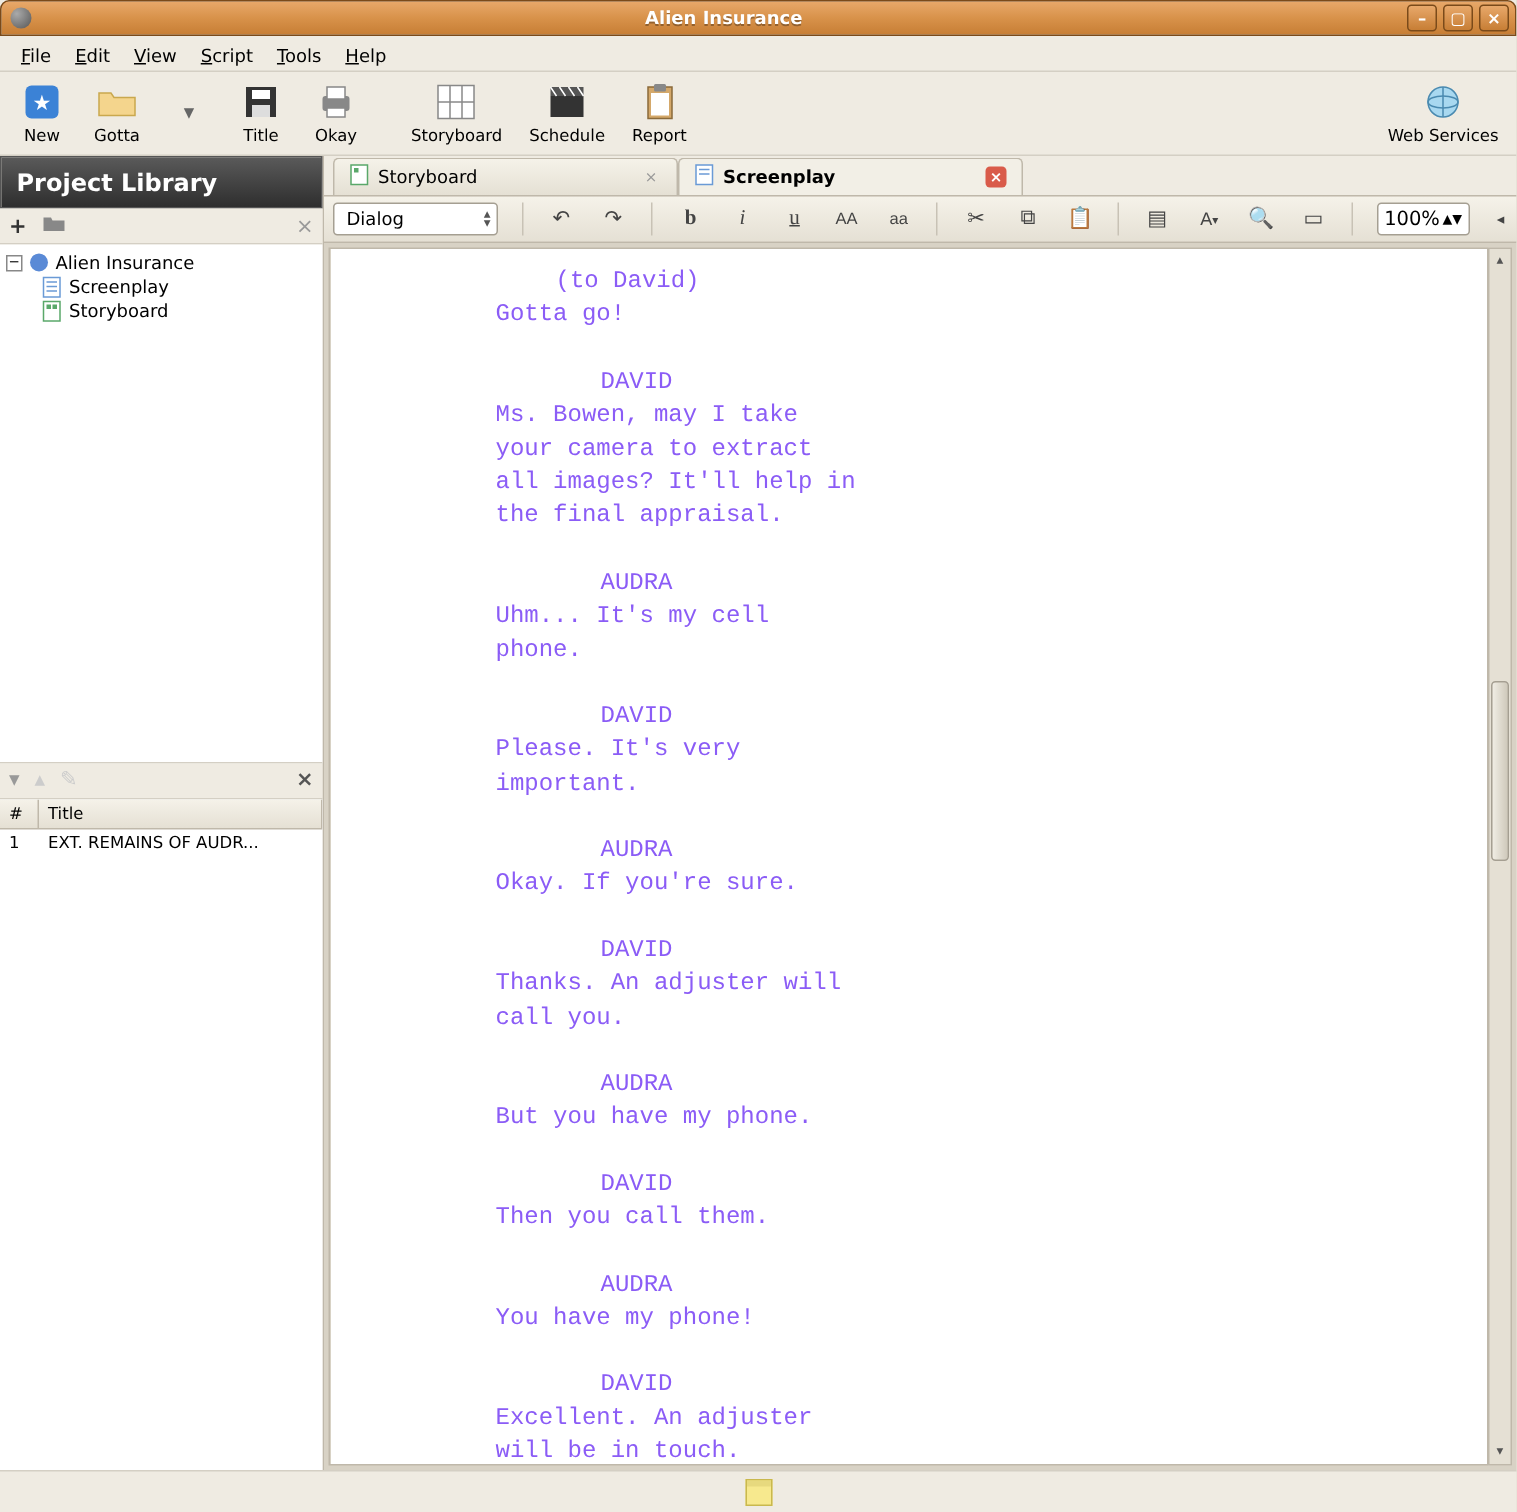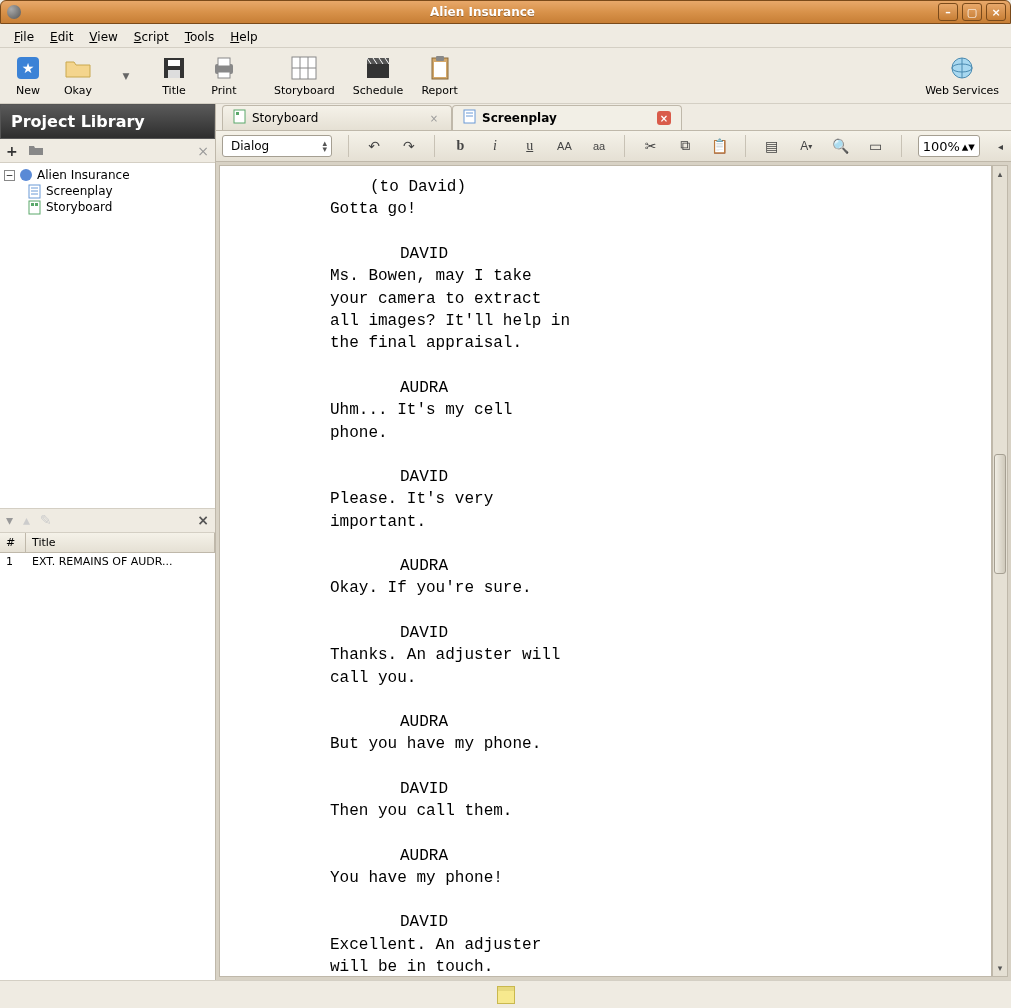--- a/index.html
+++ b/index.html
@@ -257,21 +257,21 @@
 .editor {
   flex: 1;
   background: #fff;
   border: 1px solid #bfb8aa;
   font-family: "Courier New", monospace;
   font-size: 16px;
   line-height: 1.4;
   padding: 10px 30px 10px 110px;
   overflow: auto;
   white-space: pre-wrap;
-  color: #000000;
+  color: #8b5cf6;
 }
 .editor .char { margin-left: 70px; }
 .editor .paren { margin-left: 40px; }
 .scroll-v {
   width: 16px;
   background: #e5e0d4;
   border: 1px solid #bfb8aa;
   display:flex; flex-direction:column;
 }
 .scroll-v .arrow { height:16px; display:flex; align-items:center; justify-content:center; font-size:9px; color:#555;}
@@ -329,21 +329,21 @@
         </svg>
     </div>
     <div class="lbl">New</div>
   </div>
   <div class="tool-btn">
     <div class="ico">
       <svg width="28" height="24">
           <path d="M2 6h8l2 3h14v12H2z" fill="#f4d58d" stroke="#c9a84e"></path>
         </svg>
     </div>
-    <div class="lbl">Okay</div>
+    <div class="lbl">Gotta</div>
   </div>
   <div class="tool-btn" style="min-width:20px">
     <div class="ico" style="font-size:9px;color:#666">▼</div>
   </div>
   <div class="tool-btn">
     <div class="ico">
       <svg width="24" height="24">
           <rect x="2" y="2" width="20" height="20" fill="#333"></rect>
           <rect x="6" y="4" width="12" height="6" fill="#fff"></rect>
           <rect x="6" y="14" width="12" height="8" fill="#ddd"></rect>
@@ -352,21 +352,21 @@
     <div class="lbl">Title</div>
   </div>
   <div class="tool-btn">
     <div class="ico">
       <svg width="26" height="24">
           <rect x="4" y="8" width="18" height="10" fill="#888" rx="2"></rect>
           <rect x="7" y="2" width="12" height="8" fill="#fff" stroke="#888"></rect>
           <rect x="7" y="16" width="12" height="6" fill="#fff" stroke="#888"></rect>
         </svg>
     </div>
-    <div class="lbl">Print</div>
+    <div class="lbl">Okay</div>
   </div>
   <div style="width:10px"></div>
   <div class="tool-btn">
     <div class="ico">
       <svg width="26" height="24">
           <rect x="1" y="1" width="24" height="22" fill="#fff" stroke="#888"></rect>
           <line x1="9" y1="1" x2="9" y2="23" stroke="#888"></line>
           <line x1="17" y1="1" x2="17" y2="23" stroke="#888"></line>
           <line x1="1" y1="12" x2="25" y2="12" stroke="#888"></line>
         </svg>

